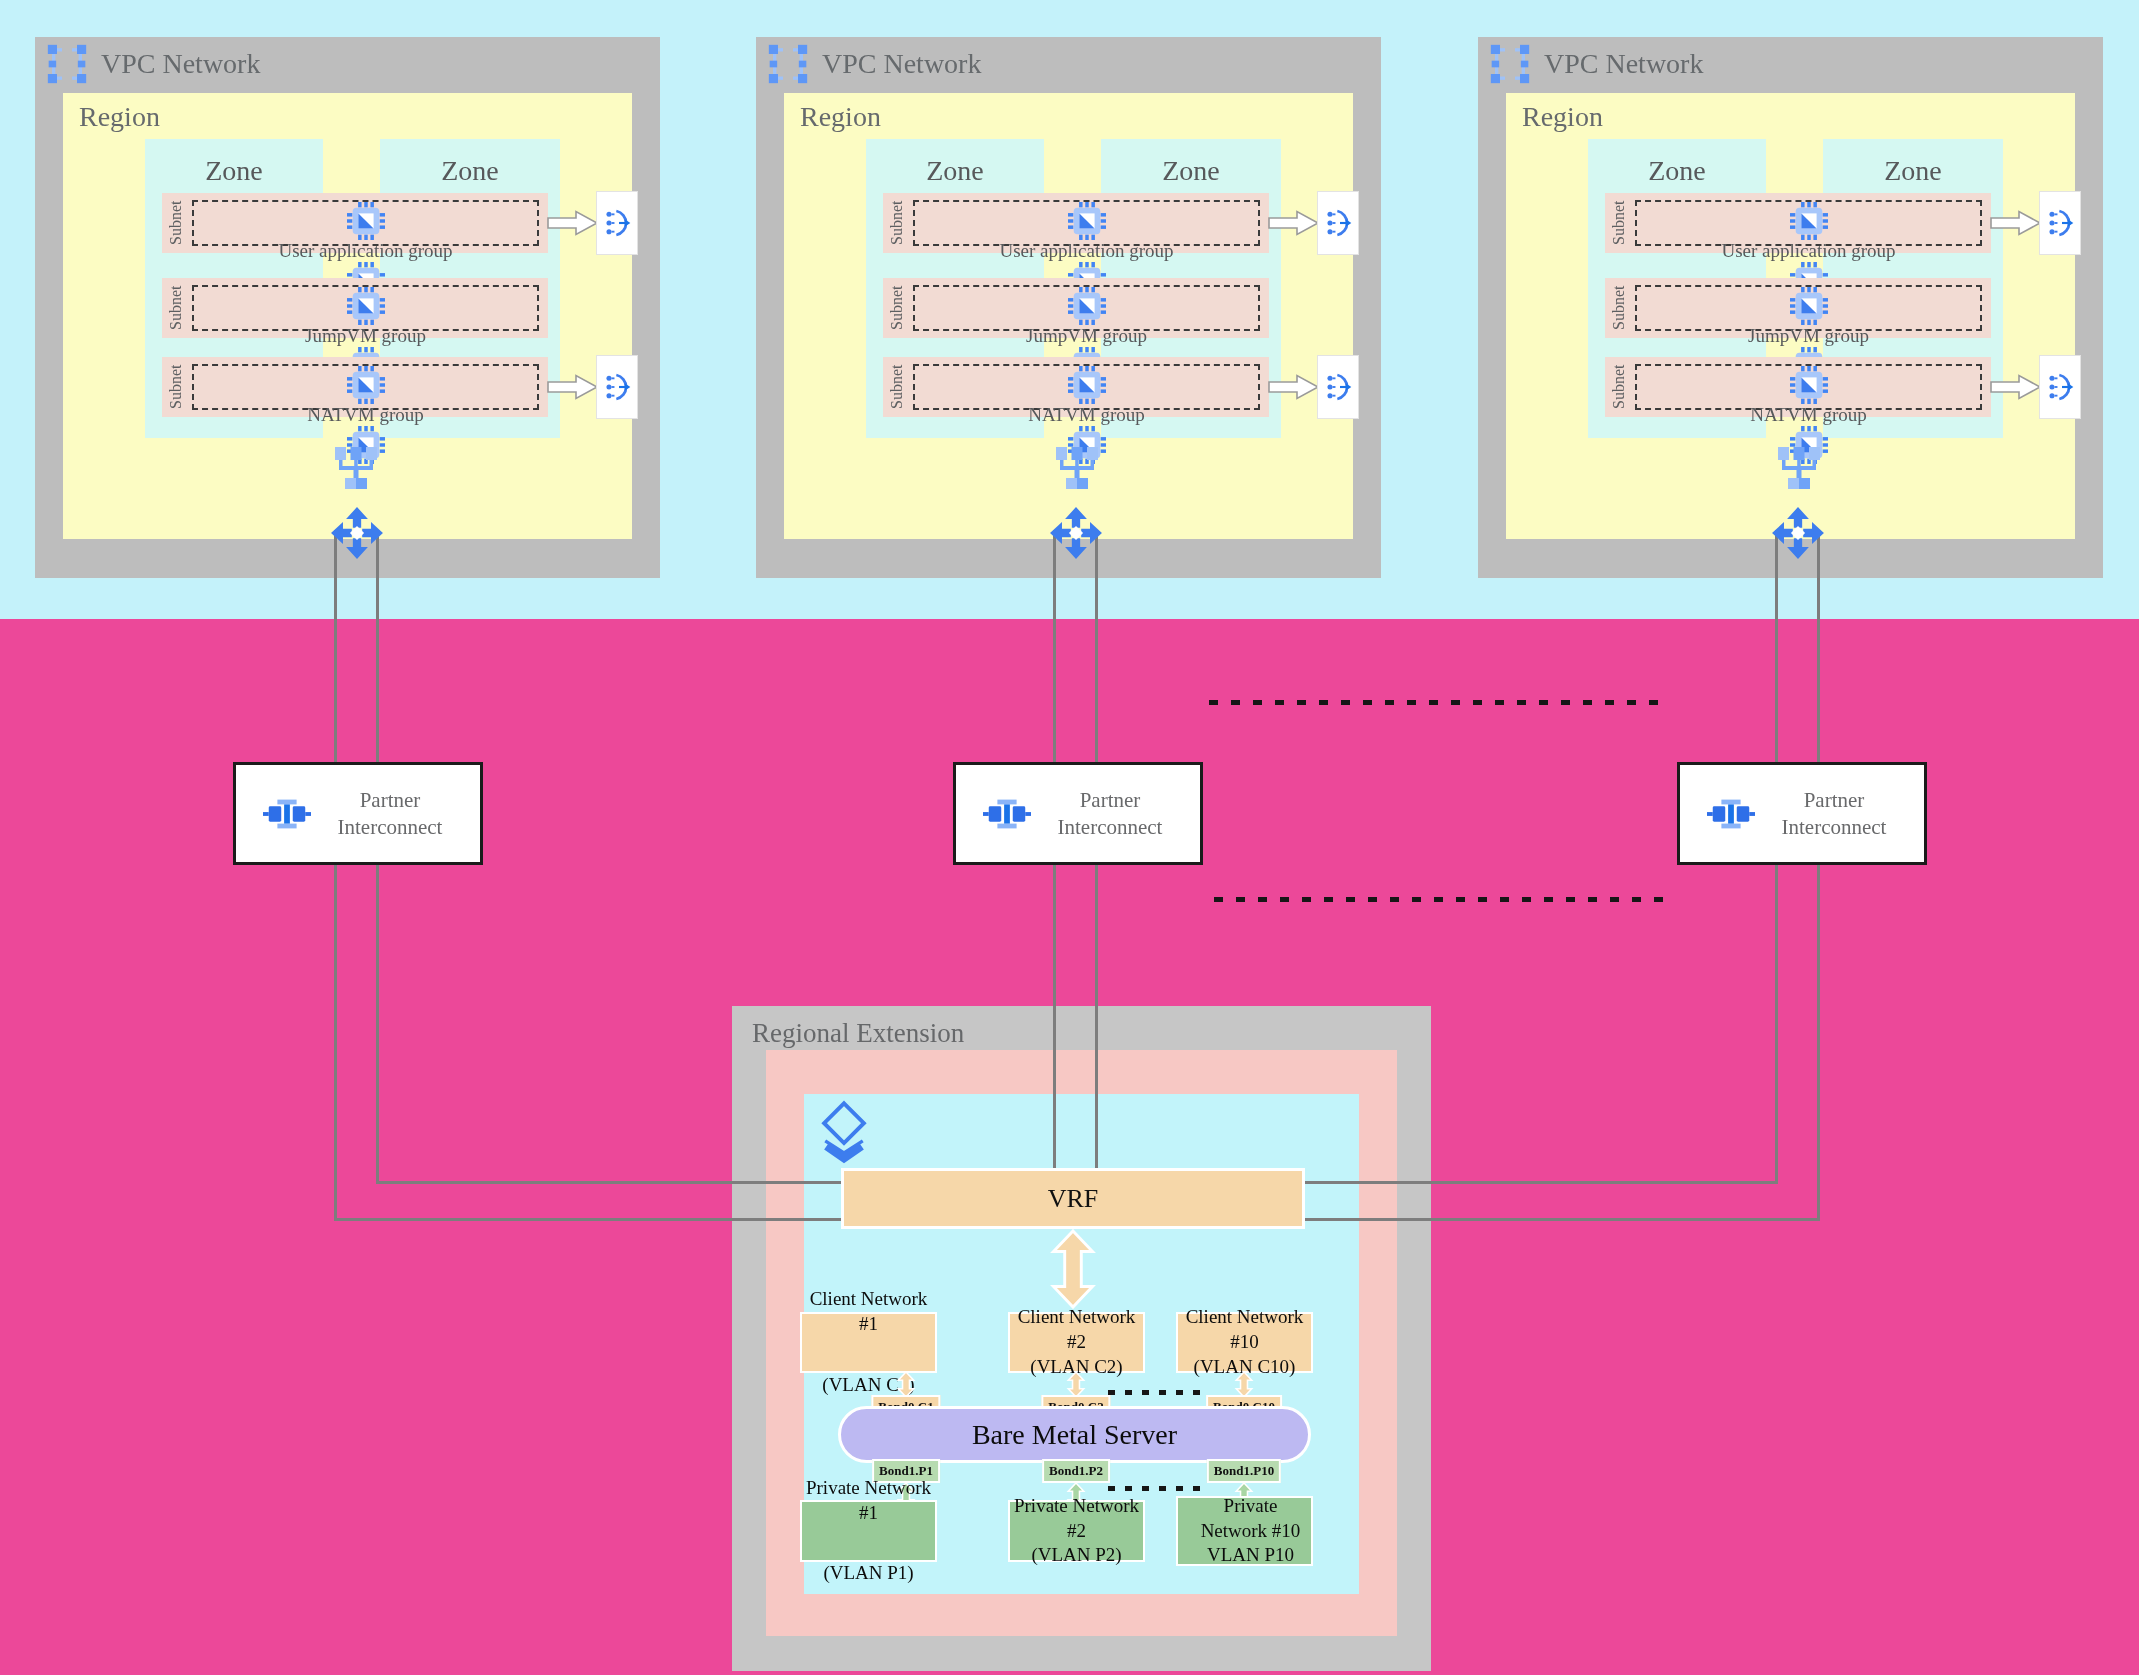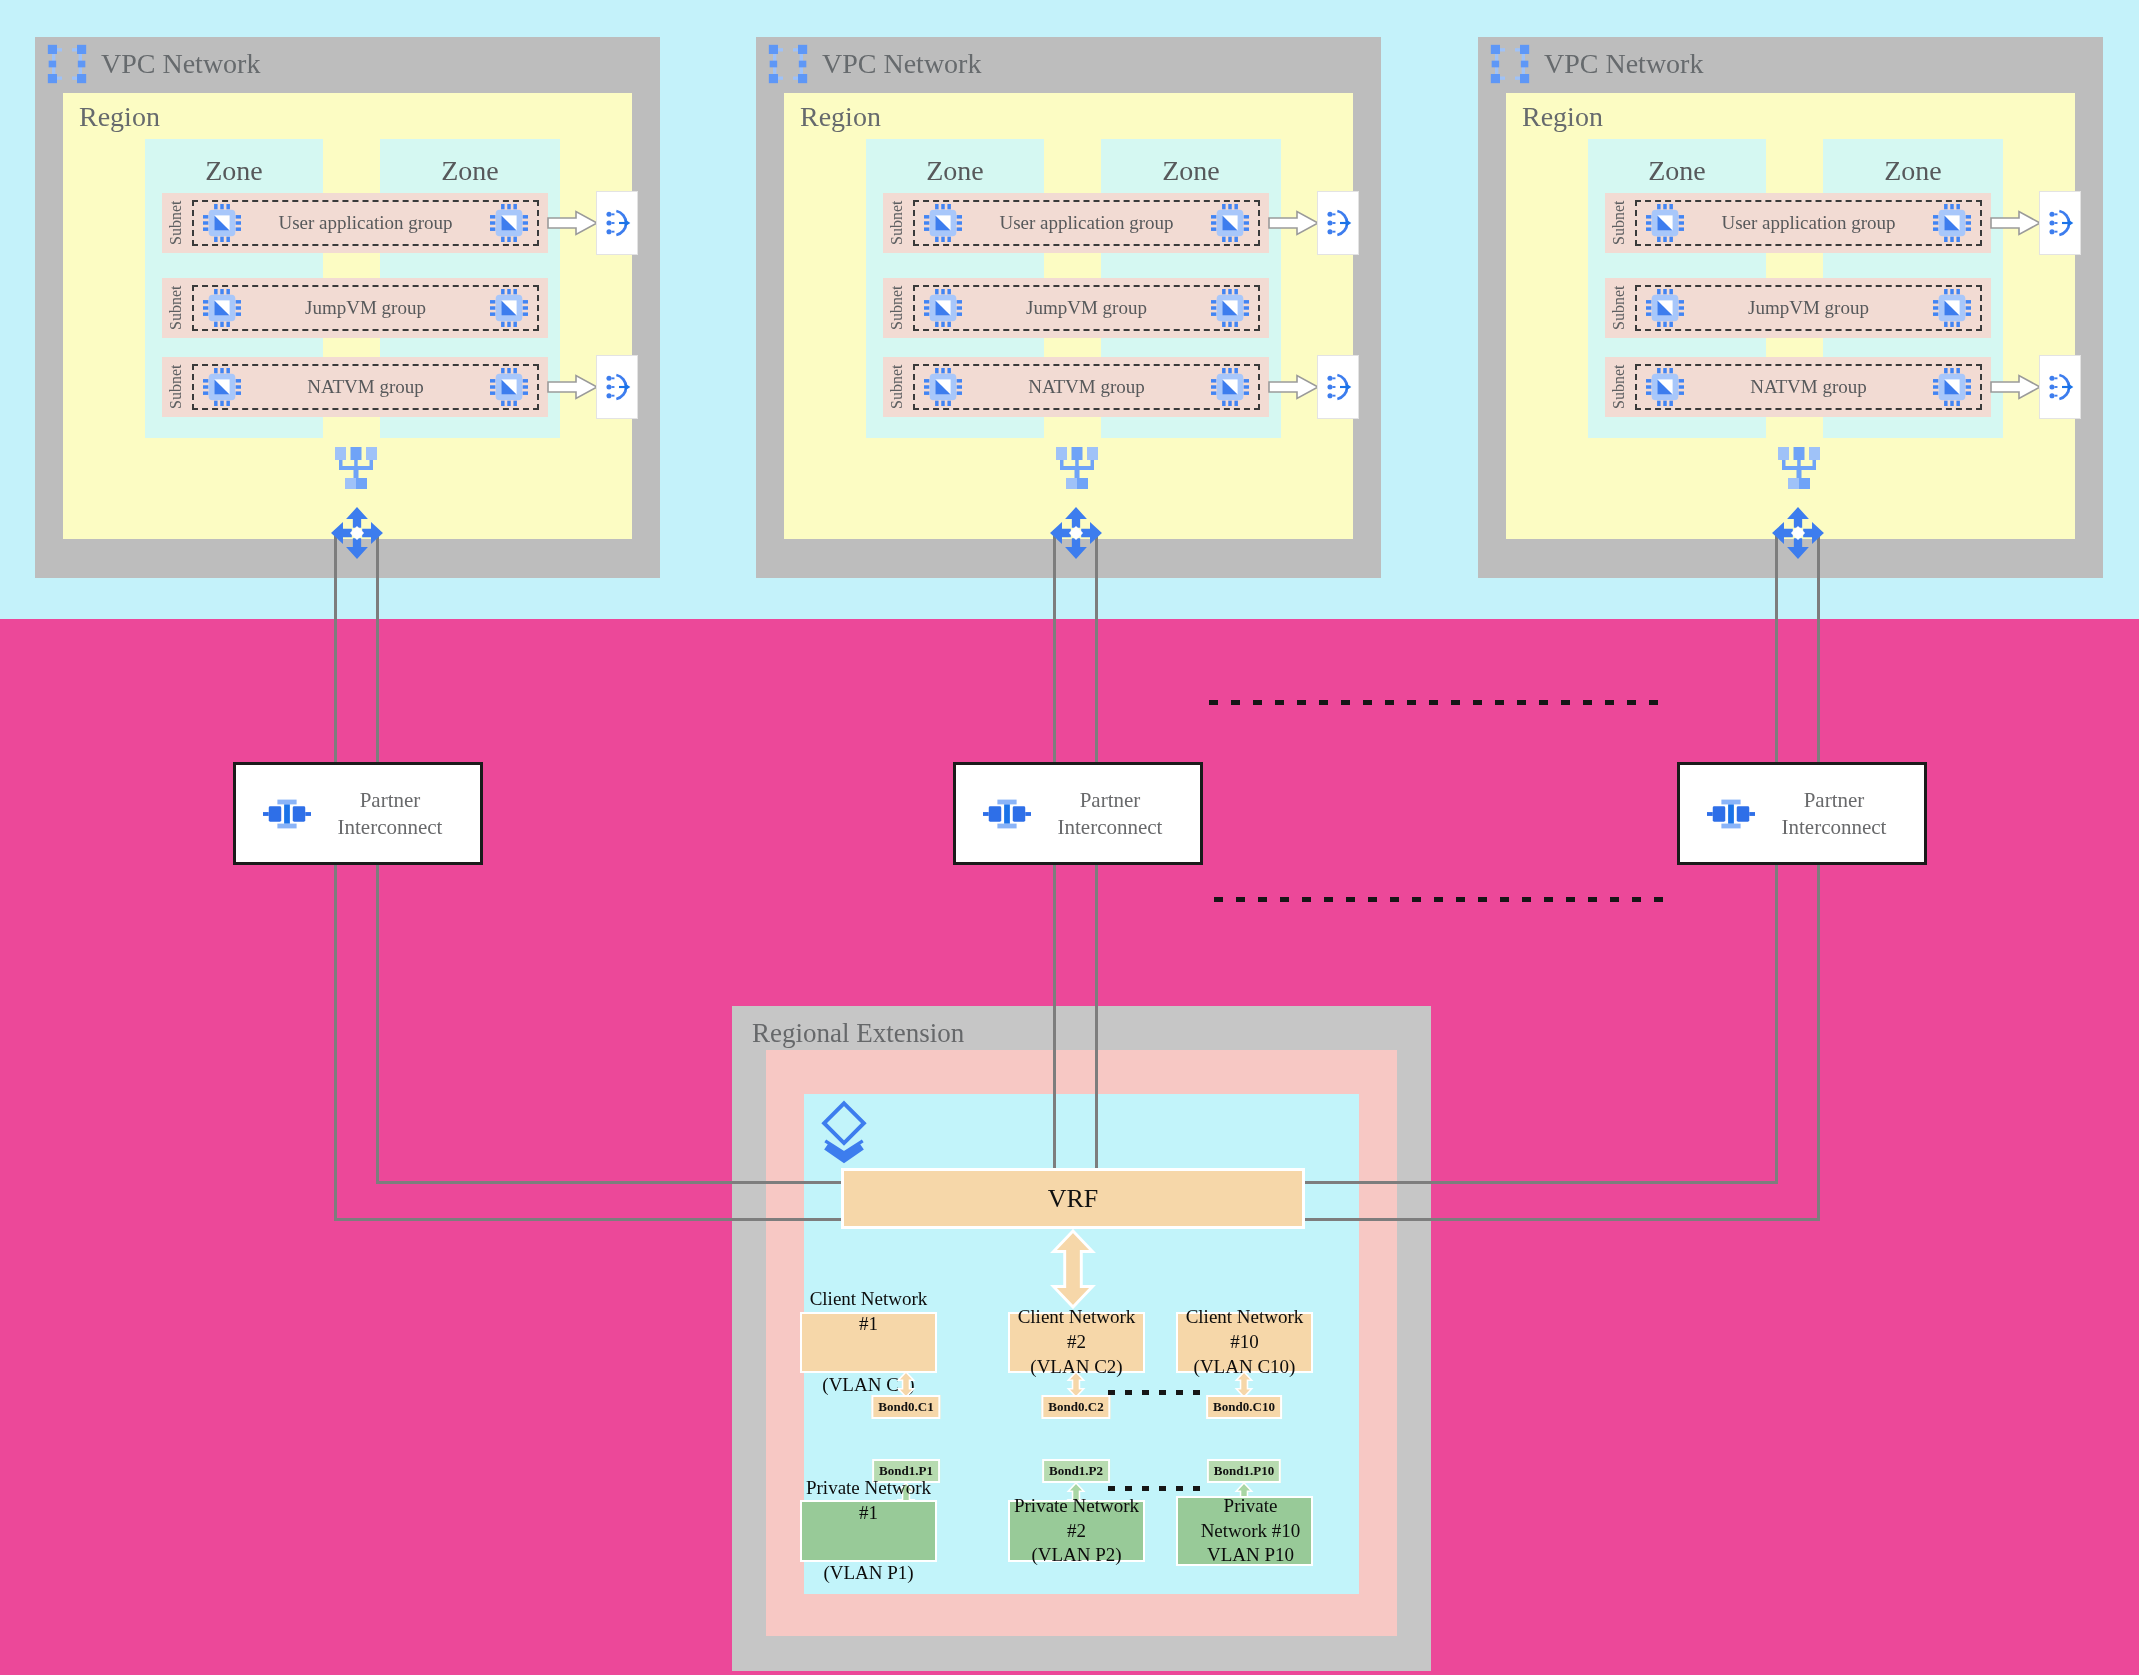--- a/index.html
+++ b/index.html
@@ -18,21 +18,21 @@
   .region-label{position:absolute;left:16px;top:8px;font-size:28px;color:#666a6d;}
   .zone{position:absolute;top:46px;height:299px;background:#D5F8F2;}
   .zone-a{left:82px;width:178px;}
   .zone-b{left:317px;width:180px;}
   .zone-label{text-align:center;padding-top:16px;font-size:28px;color:#57595B;}
   .subnet-row{position:absolute;left:99px;width:386px;height:60px;background:#F2DBD3;}
   .sr0{top:100px;} .sr1{top:185px;} .sr2{top:264px;}
   .subnet-label{position:absolute;left:0;top:0;bottom:0;width:28px;display:flex;align-items:center;justify-content:center;
       writing-mode:vertical-rl;transform:rotate(180deg);font-size:16px;color:#5d5f61;}
   .subnet-dash{position:absolute;left:30px;right:9px;top:7px;bottom:7px;border:2px dashed #3a3a3a;
-      display:flex;align-items:center;justify-content:space-between;padding:0 9px;box-sizing:border-box;}
+      display:flex;align-items:center;justify-content:space-between;padding:0 9px;box-sizing:border-box;flex-direction:column;}
   .group-label{flex:1;text-align:center;font-size:19px;color:#57595B;}
   .ic-vm{width:38px;height:38px;flex:0 0 auto;}
   .ic-tree{position:absolute;left:268px;top:352px;width:50px;height:47px;}
   .block-arrow{position:absolute;left:512px;width:52px;height:26px;}
   .ba0{top:173px;} .ba2{top:337px;}
   .lb-box{position:absolute;left:561px;width:42px;height:64px;background:#fff;border:1px solid #e3e3e3;
       display:flex;align-items:center;justify-content:center;box-sizing:border-box;}
   .lb0{top:154px;} .lb2{top:318px;}
   .ic-lb{width:32px;height:32px;}
 
@@ -489,20 +489,21 @@
   <svg class="abs sm-arrow sm-orange sa-top sx2">
       <use href="#sym-varrow-sm"></use>
     </svg>
 
   <div class="abs dots-sm" style="left:1108px;top:1390px;width:100px;"></div>
 
   <span class="bond bond-top bx0">Bond0.C1</span>
   <span class="bond bond-top bx1">Bond0.C2</span>
   <span class="bond bond-top bx2">Bond0.C10</span>
 
+  <div class="abs bms">Bare Metal Server</div>
 
   <span class="bond bond-bot bx0">Bond1.P1</span>
   <span class="bond bond-bot bx1">Bond1.P2</span>
   <span class="bond bond-bot bx2">Bond1.P10</span>
 
   <svg class="abs sm-arrow sm-green sa-bot sx0">
       <use href="#sym-varrow-sm"></use>
     </svg>
   <svg class="abs sm-arrow sm-green sa-bot sx1">
       <use href="#sym-varrow-sm"></use>

